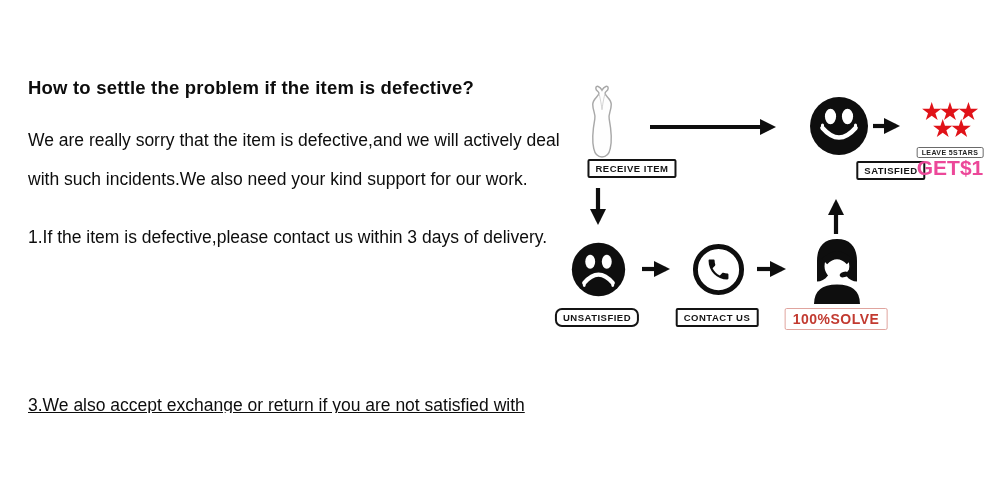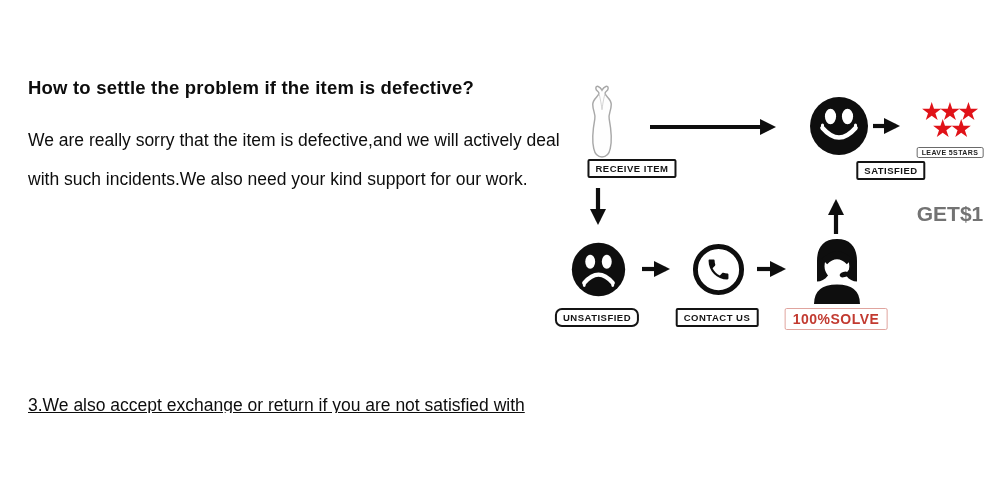--- a/index.html
+++ b/index.html
@@ -51,32 +51,32 @@
     padding: 1px 4px; color: #222;
   }
   .stars {
     position: absolute; left: 950px; top: 103px; transform: translateX(-50%);
     text-align: center; color: #e01218;
     font-size: 25px; line-height: 17px; letter-spacing: -4px;
     text-indent: -4px; white-space: nowrap;
   }
   .get-reward {
     position: absolute; left: 950px; top: 156px; transform: translateX(-50%);
-    font-size: 21px; font-weight: bold; color: #737373; letter-spacing: 0px;
+    font-size: 21px; font-weight: bold; color: #ec4899; letter-spacing: 0px;
     white-space: nowrap;
-    margin-top: 46px;
   }
 </style>
 </head>
 <body>
 
 <div id="stage">
 
   <div class="title">How to settle the problem if the item is defective?</div>
   <div class="para p1">We are really sorry that the item is defective,and we will actively deal with such incidents.We also need your kind support for our work.</div>
+  <div class="para p2">1.If the item is defective,please contact us within 3 days of delivery.</div>
   <div class="para p4">3.We also accept exchange or return if you are not satisfied with out item.</div>
 
   <div>
 
     <svg class="arrows" viewBox="0 0 1000 495">
       <defs>
         <marker id="ah" markerWidth="3.8" markerHeight="3.8" viewBox="0 0 10 10" refX="7.5" refY="5" orient="auto">
           <path d="M0 0 L10 5 L0 10 z" fill="#0e0e0e"></path>
         </marker>
       </defs>

